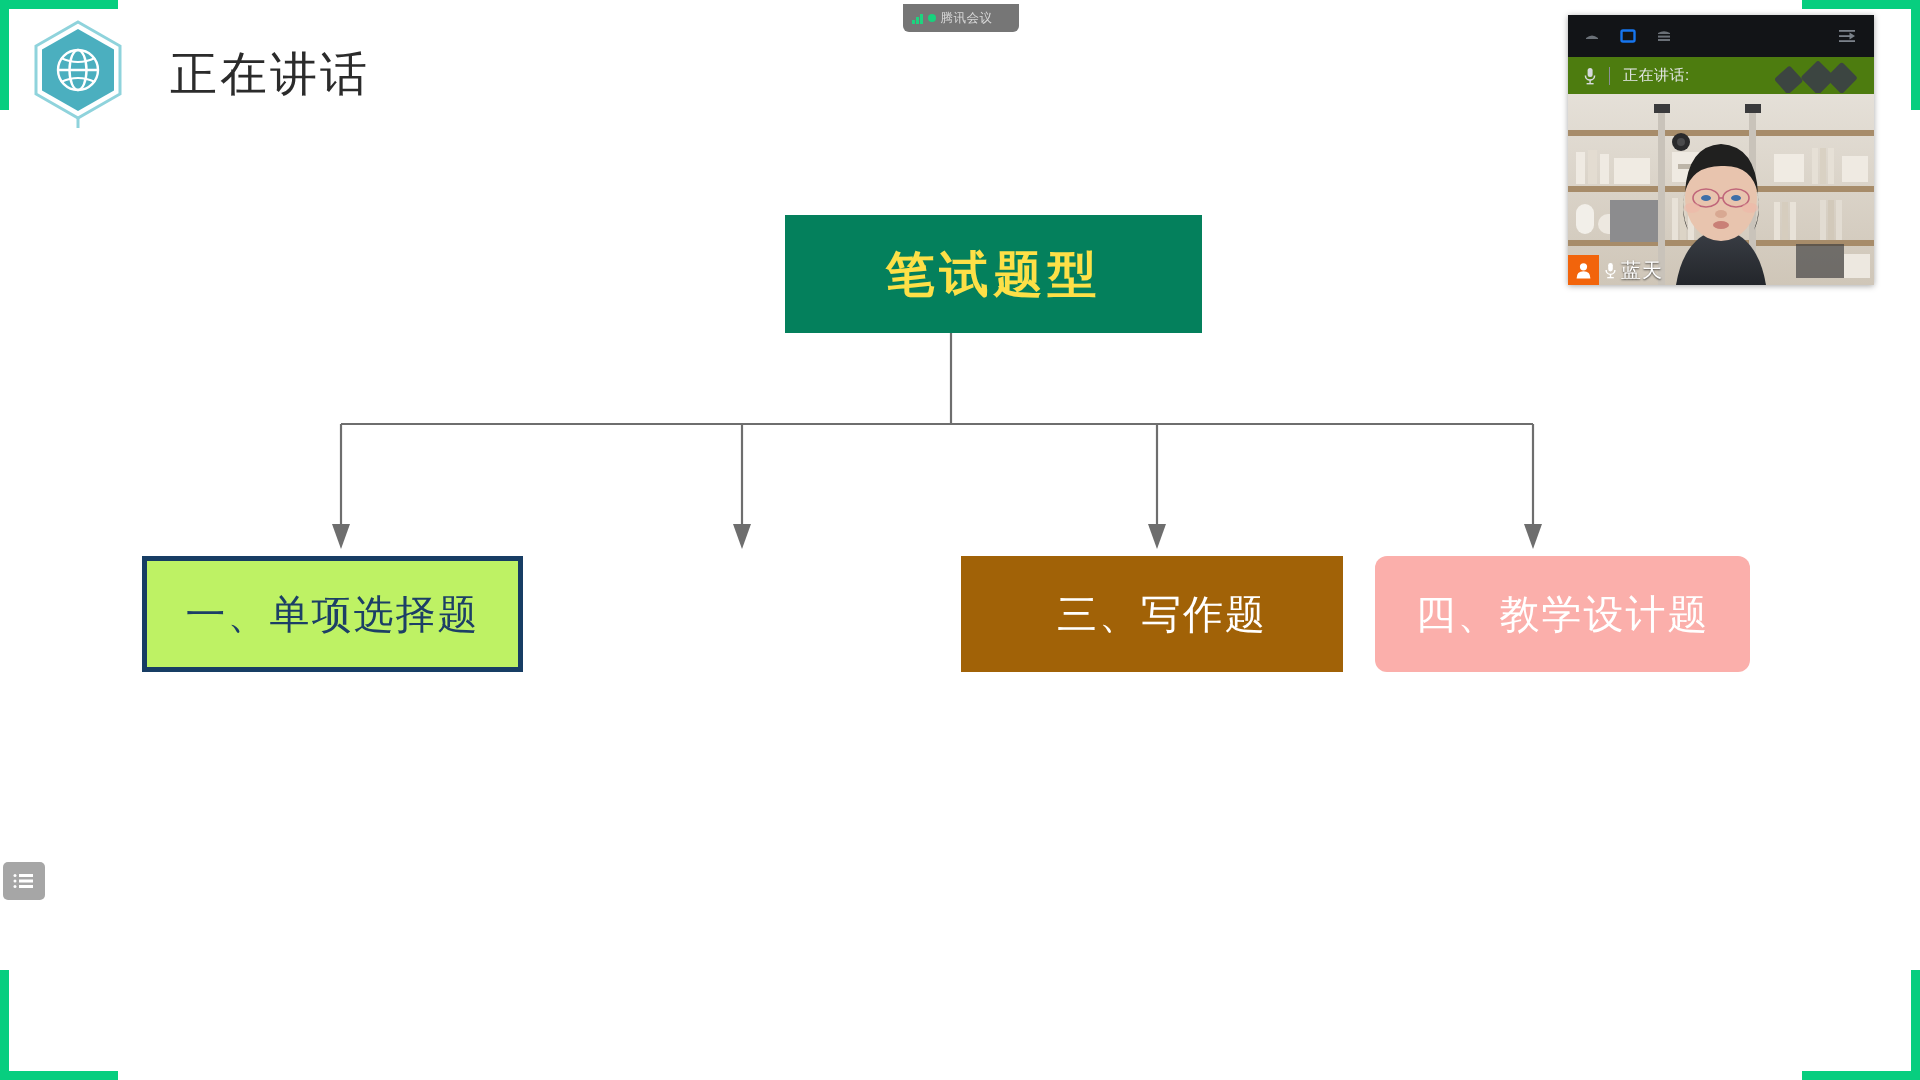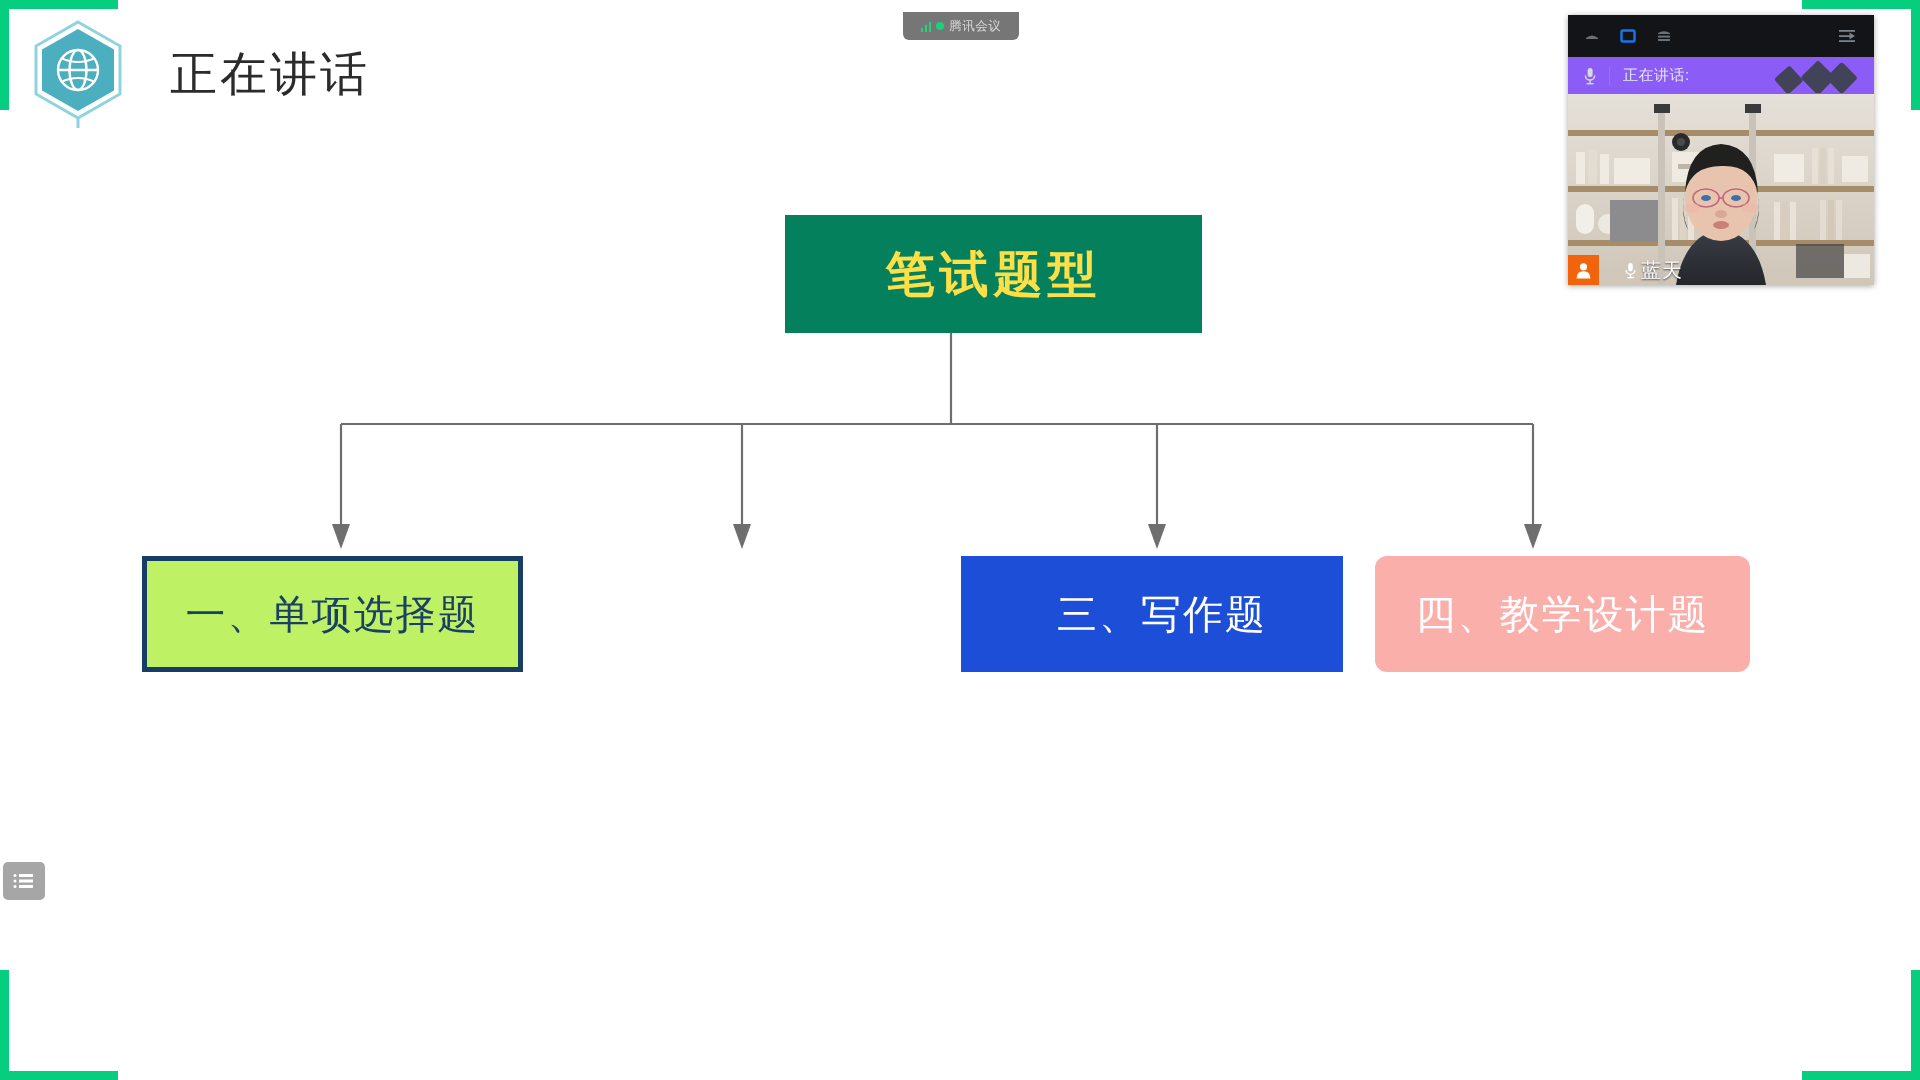--- a/index.html
+++ b/index.html
@@ -30,31 +30,30 @@
   
   .sf-bl-h { left: 0;    bottom: 0; width: 118px; height: 9px; }
   .sf-bl-v { left: 0;    bottom: 0; width: 9px;   height: 110px; }
   
   .sf-br-h { right: 0;   bottom: 0; width: 118px; height: 9px; }
   .sf-br-v { right: 0;   bottom: 0; width: 9px;   height: 110px; }
 
   
   #meeting-pill {
     position: absolute;
-    left: 903px; top: 12px;
+    left: 903px; top: 4px;
     width: 116px; height: 28px;
     background: #767676;
     border-radius: 0 0 6px 6px;
     display: flex;
     align-items: center;
     gap: 5px;
     padding: 8px 9px;
     box-sizing: border-box;
     z-index: 30;
-    justify-content: center;
   }
   .signal-bars { display: flex; align-items: flex-end; gap: 1.5px; height: 11px; }
   .signal-bars i { display: block; width: 2.5px; background: #1ED47F; }
   .signal-bars i:nth-child(1) { height: 4px; }
   .signal-bars i:nth-child(2) { height: 7px; }
   .signal-bars i:nth-child(3) { height: 10px; }
   .green-dot { width: 8px; height: 8px; border-radius: 50%; background: #17D27D; flex: none; }
   #meeting-pill .pill-label {
     color: #D8D8D8;
     font-size: 12.5px;
@@ -141,21 +140,21 @@
     padding: 0 14px;
     box-sizing: border-box;
     background: #121417;
   }
   .vp-win-btns { display: flex; align-items: center; gap: 16px; }
   #vp-expand { margin-left: auto; }
 
   #vp-speaker-bar {
     position: relative;
     height: 37px;
-    background: #8b5cf6;
+    background: #4d7c0f;
     display: flex; align-items: center;
     padding: 16px 14px;
     box-sizing: border-box;
     overflow: hidden;
   }
   #vp-speaker-divider { width: 1px; height: 18px; background: #8A8F96; margin: 0 13px 0 11px; }
   #vp-speaker-label { color: #E6E8EA; font-size: 15px; letter-spacing: 0.5px; white-space: nowrap; }
   #vp-watermark { position: absolute; right: 10px; top: 2px; opacity: 0.9; }
 
   #vp-video {
@@ -171,21 +170,21 @@
     left: 0; bottom: 0;
     display: flex; align-items: center;
     height: 30px;
   }
   #vp-avatar-chip {
     width: 31px; height: 30px;
     background: #F2640B;
     display: flex; align-items: center; justify-content: center;
     flex: none;
   }
-  #vp-name-wrap { display: flex; align-items: center; gap: 3px; padding-left: 24px; }
+  #vp-name-wrap { display: flex; align-items: center; gap: 3px; padding-left: 4px; }
   #vp-name { color: #FFFFFF; font-size: 20px; letter-spacing: 1px; text-shadow: 0 1px 2px rgba(0,0,0,0.7); }
 </style>
 </head>
 <body>
 
 <div id="stage">
 
   <div class="share-frame-seg sf-tl-h" style="background: rgb(7, 206, 127);"></div>
   <div class="share-frame-seg sf-tl-v" style="background: rgb(7, 206, 127);"></div>
   <div class="share-frame-seg sf-tr-h" style="background: rgb(7, 206, 127);"></div>
@@ -231,21 +230,21 @@
         <polygon points="1157,549 1148,524 1166,524"></polygon>
         <polygon points="1533,549 1524,524 1542,524"></polygon>
       </g>
     </svg>
 
     <div class="node" id="node-root" style="background: rgb(4, 128, 92); color: #fde047; margin-left: 40px;">笔试题型</div>
 
     <div class="node leaf" id="node-leaf-0" style="background: #bef264; color: rgb(28, 63, 102); border: 5px solid rgb(23, 61, 100); text-align: center;">一、单项选择题</div>
 
 
-    <div class="node leaf" id="node-leaf-2" style="background: #1d4ed8; color: rgb(255, 255, 255); padding-left: 20px;">三、写作题</div>
+    <div class="node leaf" id="node-leaf-2" style="background: #a16207; color: rgb(255, 255, 255); padding-left: 20px;">三、写作题</div>
 
     <div class="node leaf" id="node-leaf-3" style="background: rgb(251, 175, 171); color: rgb(255, 255, 255); border-radius: 12px;">四、教学设计题</div>
   </div>
 
   <div id="list-toggle" style="background: rgb(166, 166, 166);">
     <svg width="22" height="16" viewBox="0 0 22 16">
       <circle cx="2" cy="2.5" r="1.5" fill="#FFFFFF"></circle>
       <rect x="6" y="1" width="14" height="3" fill="#FFFFFF"></rect>
       <circle cx="2" cy="8" r="1.5" fill="#FFFFFF"></circle>
       <rect x="6" y="6.5" width="14" height="3" fill="#FFFFFF"></rect>

